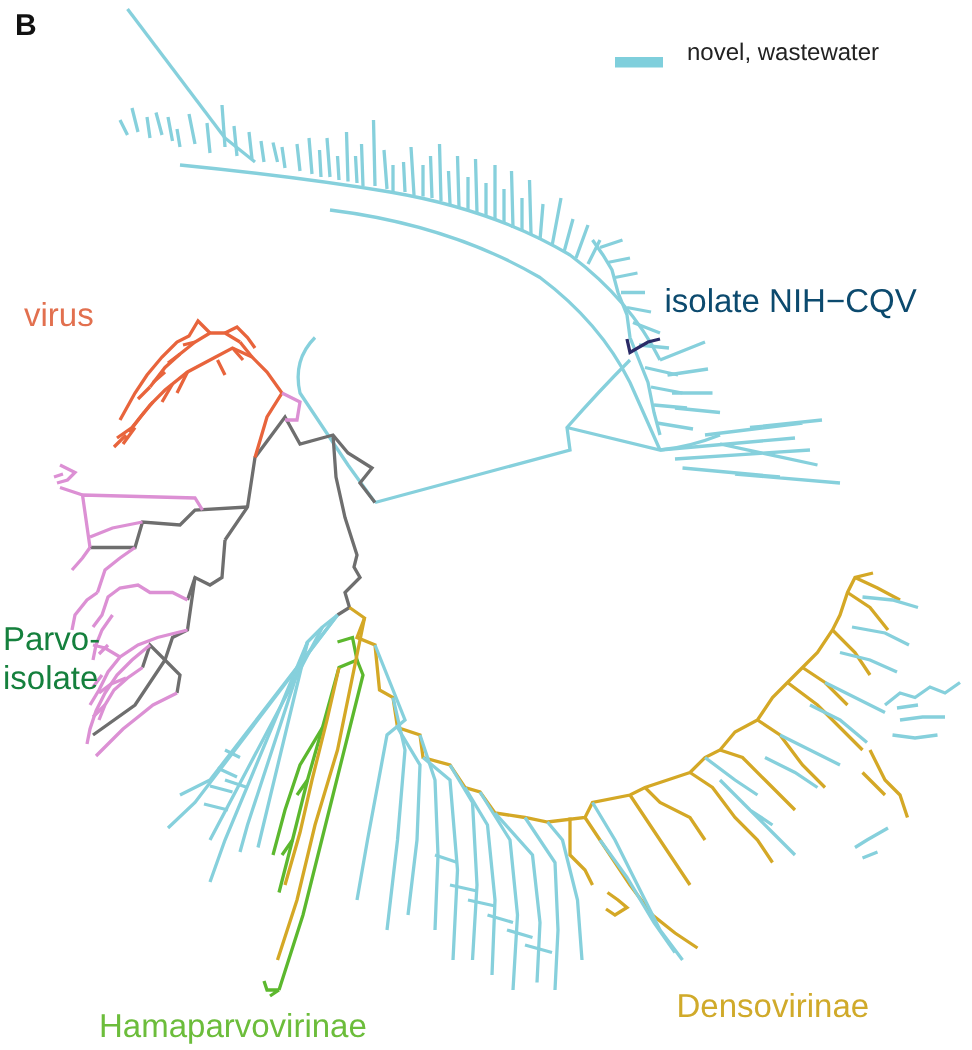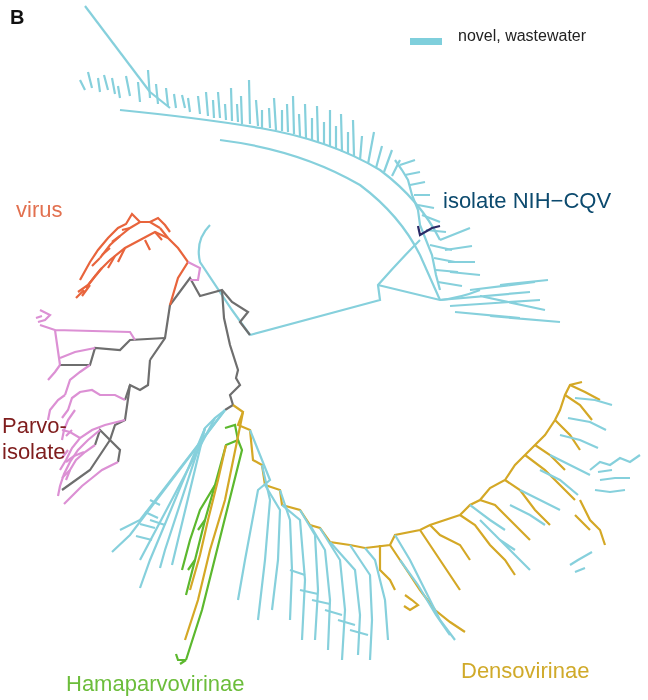--- a/index.html
+++ b/index.html
@@ -3,23 +3,23 @@
   <meta charset="utf-8">
   <style>
     html, body { margin:0; padding:0; background:#ffffff; }
     body { width:648px; height:700px; position:relative; overflow:hidden; font-family:"Liberation Sans", sans-serif; }
     .panel-label { position:absolute; left:10px; top:6px; font-size:20px; font-weight:bold; color:#111; }
     .legend { position:absolute; left:410px; top:27px; display:flex; align-items:flex-end; }
     .legend-swatch { width:32px; height:7px; background:#7fcfdc; margin-right:16px; }
     .legend-text { font-size:16px; color:#222; }
     .clade-label { position:absolute; font-size:22px; line-height:26px; }
     #lbl-boca { left:16px; top:197px; color:#e2704f; }
-    #lbl-parvo { left:2px; top:413px; color:#7f1d1d; }
+    #lbl-parvo { left:2px; top:413px; color:#15803d; }
     #lbl-hama { left:66px; top:671px; color:#6cbd3b; }
-    #lbl-denso { left:461px; top:658px; color:#d0aa2a;text-align:right; }
+    #lbl-denso { left:451px; top:658px; color:#d0aa2a;text-align:right; }
     #lbl-isolate { left:443px; top:188px; color:#0c4a6e; }
     svg.tree { position:absolute; left:0; top:0; }
     svg.tree path, svg.tree polyline { fill:none; stroke-width:2.2; stroke-linejoin:miter; stroke-linecap:butt; }
   </style>
 </head>
 <body>
 
 <div class="panel-label">B</div>
 
 <div class="legend">

